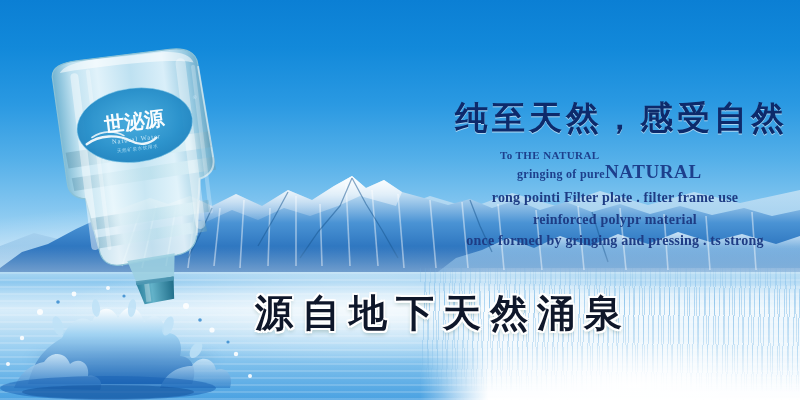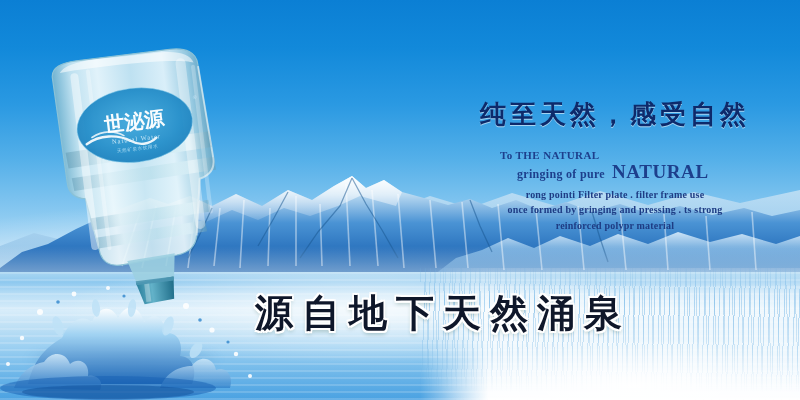--- a/index.html
+++ b/index.html
@@ -97,39 +97,40 @@
 
   
   .bottle{position:absolute;left:55px;top:52px;width:185px;height:255px;
     transform:rotate(-7deg);transform-origin:50% 100%;}
   .bottle svg{display:block;}
 
   
   .copy{position:absolute;left:455px;top:100px;width:320px;text-align:center;}
   .headline-cn{
     font-family:"Liberation Serif",serif;
-    font-size:26px;font-weight:700;letter-spacing:4px;
+    font-size:33px;font-weight:700;letter-spacing:4px;
     color:#0d2a6b;line-height:1.15;white-space:nowrap;
     text-shadow:0 1px 0 rgba(255,255,255,.55);
+    text-align:right;
   }
   .sub1{
     font-family:"Liberation Serif",serif;
     font-size:11px;font-weight:700;color:#1d3f8c;
-    letter-spacing:.4px;margin-top:19px;text-align:left;padding-left:45px;
+    letter-spacing:.4px;margin-top:11px;text-align:left;padding-left:45px;
   }
   .sub2{
     font-family:"Liberation Serif",serif;
     color:#1d3f8c;margin-top:0px;text-align:left;padding-left:62px;
     white-space:nowrap;
   }
   .sub2 .small{font-size:12px;font-weight:700;letter-spacing:.3px;}
-  .sub2 .big{font-size:19px;font-weight:700;letter-spacing:.6px;margin-left:7px;}
+  .sub2 .big{font-size:19px;font-weight:700;letter-spacing:.6px;}
   .fineprint{
     font-family:"Liberation Serif",serif;
-    font-size:10px;font-weight:700;color:#1e3c84;
+    font-size:14px;font-weight:700;color:#1e3c84;
     line-height:1.55;letter-spacing:.2px;margin-top:4px;
   }
 
   
   .slogan{
     position:absolute;left:255px;top:288px;width:440px;
     font-family:"Liberation Serif",serif;
     font-size:38px;font-weight:700;letter-spacing:9px;
     color:#0f172a;white-space:nowrap;
     text-shadow:
@@ -370,20 +371,20 @@
   </div>
 
   <div class="copy">
     <div class="headline-cn">纯至天然，感受自然</div>
     <div class="sub1">To THE NATURAL</div>
     <div class="sub2">
       <span class="small">gringing of pure</span><span class="big">NATURAL</span>
     </div>
     <div class="fineprint">
       <div>rong pointi Filter plate . filter frame use</div>
+      <div>reinforced polypr material</div>
       <div>once formed by gringing and pressing . ts strong</div>
-      <div>reinforced polypr material</div>
     </div>
   </div>
 
   <div class="slogan">源自地下天然涌泉</div>
 
 </div>
 
 </body></html>

